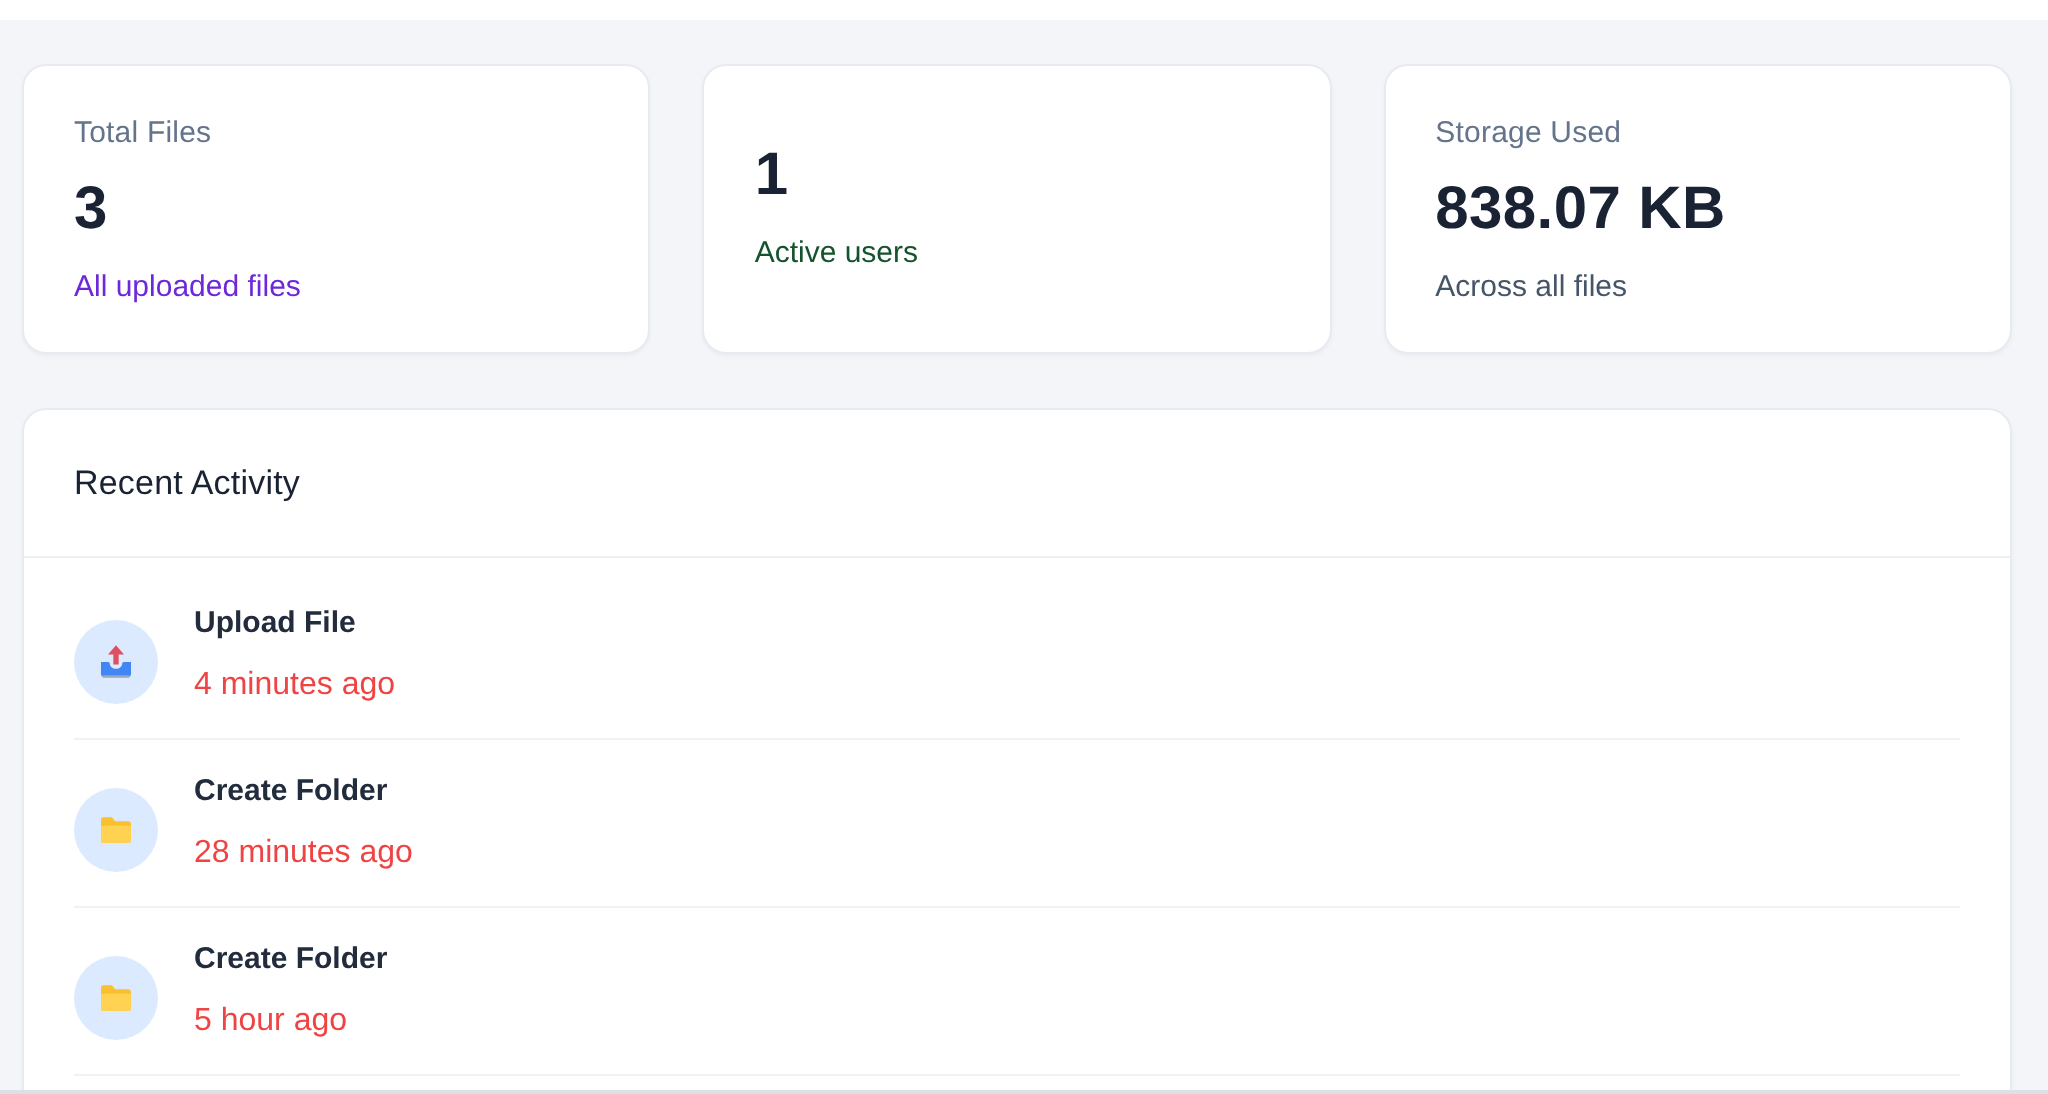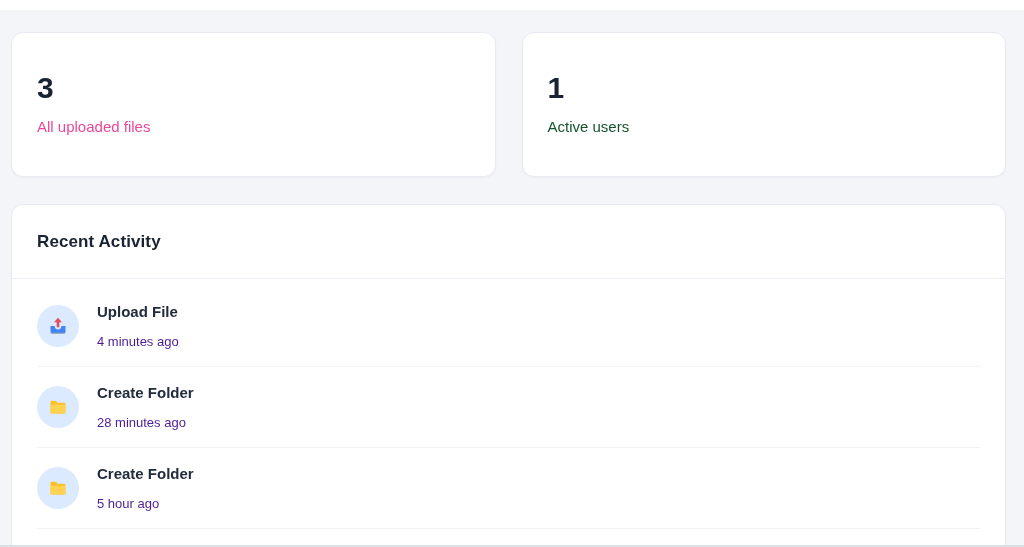--- a/index.html
+++ b/index.html
@@ -43,45 +43,45 @@
     font-weight:700;
     color:#1a2333;
     margin-top:13px;
     letter-spacing:0.2px;
   }
   .stat-sub {
     font-size:15px;
     font-weight:500;
     margin-top:13px;
   }
-  .sub-blue  { color:#ec4899; }
+  .sub-blue  { color:#6d28d9; }
   .sub-green { color:#14532d; }
   .sub-gray  { color:#475569; }
   
   .activity-card {
     background:#ffffff;
     border:1px solid #e7eaf1;
     border-radius:12px;
     box-shadow:0 1px 2px rgba(16,24,40,0.04);
     min-height:470px;
   }
   .activity-header {
     padding:27px 25px 26px;
     font-size:17px;
-    font-weight:700;
+    font-weight:400;
     color:#1a2333;
     border-bottom:1px solid #edeff4;
     letter-spacing:0.1px;
   }
   .activity-list {
     padding:7px 25px 20px;
   }
   .activity-item {
     display:flex;
-    align-items:center;
+    align-items:flex-end;
     gap:18px;
     padding:17px 0;
     border-bottom:1px solid #f0f2f6;
   }
   .activity-item:last-child { border-bottom:none; }
   .icon-circle {
     width:42px;
     height:42px;
     border-radius:50%;
     background:#dbeafe;
@@ -89,51 +89,57 @@
     align-items:center;
     justify-content:center;
     flex-shrink:0;
   }
   .activity-title {
     font-size:15px;
     font-weight:700;
     color:#222c3d;
   }
   .activity-time {
-    font-size:13px;
-    color:#4c1d95;
+    font-size:16px;
+    color:#ef4444;
     margin-top:14px;
   }
   .bottom-edge {
     position:absolute;
     left:0; right:0; bottom:0;
     height:2px;
     background:#dce1e9;
     z-index:5;
   }
 </style>
 </head>
 <body>
 
 <div class="top-strip"></div>
 
 <main class="content">
 
   <section class="stats-row">
 
     <div class="stat-card">
+      <div class="stat-label">Total Files</div>
       <div class="stat-value">3</div>
       <div class="stat-sub sub-blue">All uploaded files</div>
     </div>
 
     <div class="stat-card">
       <div class="stat-value">1</div>
       <div class="stat-sub sub-green">Active users</div>
     </div>
 
+    <div class="stat-card">
+      <div class="stat-label">Storage Used</div>
+      <div class="stat-value">838.07 KB</div>
+      <div class="stat-sub sub-gray">Across all files</div>
+    </div>
 
   </section>
 
   <section class="activity-card">
     <div class="activity-header">Recent Activity</div>
 
     <div class="activity-list">
 
       <div class="activity-item">
         <div class="icon-circle">

